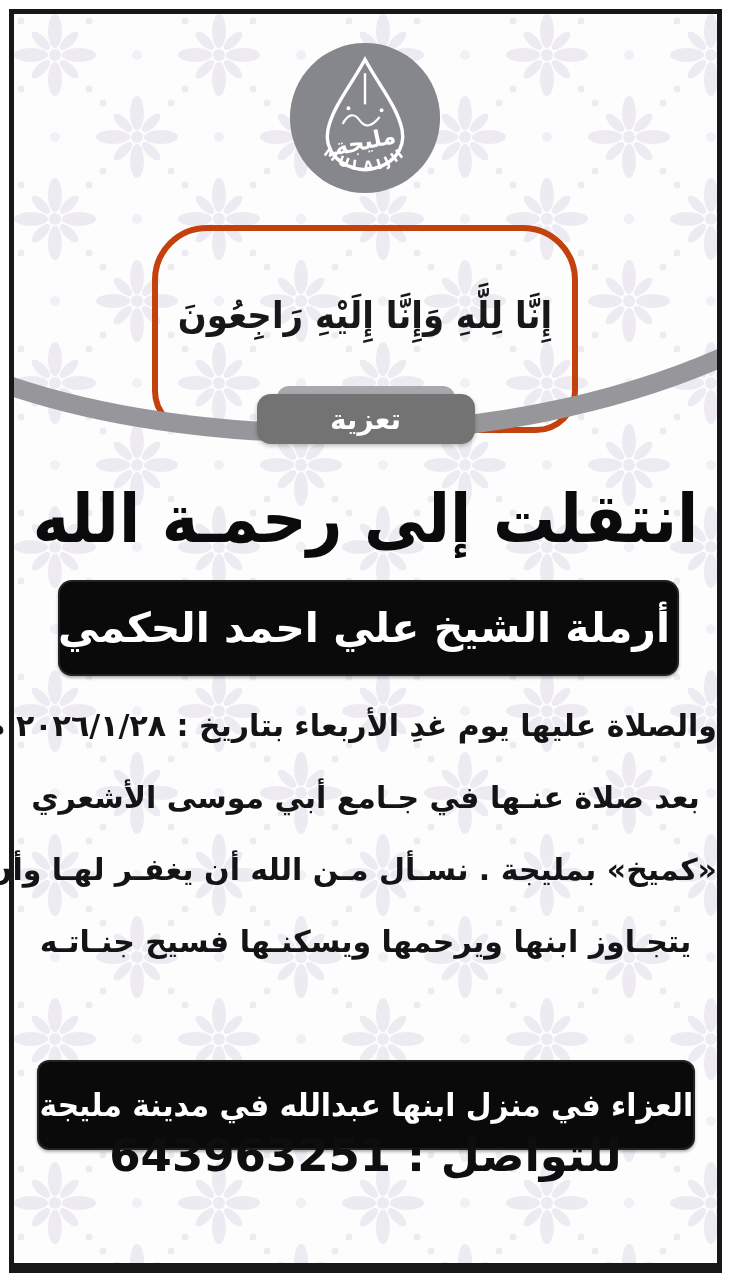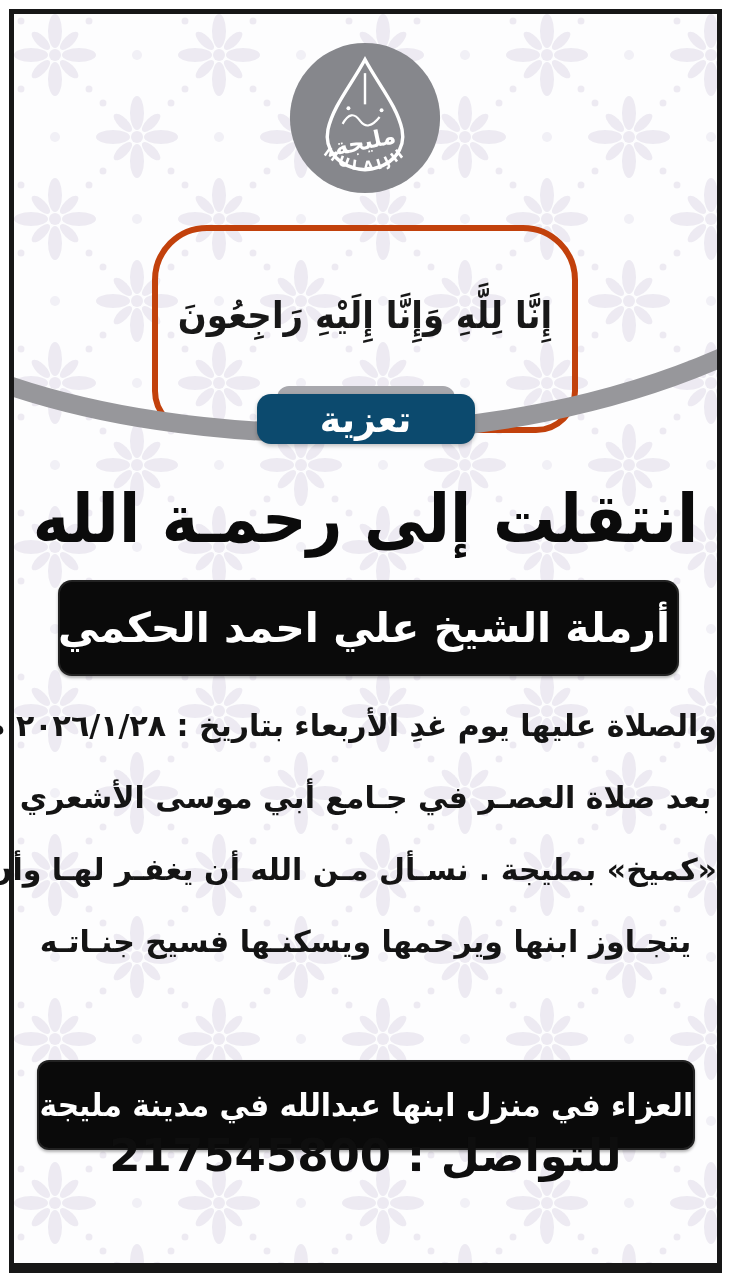--- a/index.html
+++ b/index.html
@@ -37,24 +37,24 @@
   .swoosh-svg { position:absolute; left:0; top:316px; width:703px; height:150px; }
 
   .badge-tab {
     position:absolute; left:50%; transform:translateX(-50%);
     top:372px; width:178px; height:36px;
     background:#a8a8ad; border-radius:12px;
   }
   .badge-face {
     position:absolute; left:50%; transform:translateX(-50%);
     top:380px; width:218px; height:50px;
-    background:#0c4a6e; border-radius:14px;
+    background:#737373; border-radius:14px;
     box-shadow:0 2px 4px rgba(0,0,0,0.25);
     display:flex; align-items:center; justify-content:center;
-    color:#ffffff; font-size:36px; font-weight:bold; direction:rtl;
+    color:#ffffff; font-size:28px; font-weight:bold; direction:rtl;
   }
 
   .main-title {
     position:absolute; left:0; top:438px; width:100%; height:132px;
     display:flex; align-items:center; justify-content:center;
     font-size:62px; font-weight:bold; color:#0b0b0b;
     direction:rtl; white-space:nowrap;
     transform:scaleY(1.08);
   }
 
@@ -167,28 +167,28 @@
     <div class="badge-face" lang="ar">تعزية</div>
 
     <div class="main-title" lang="ar">انتقلت إلى رحمـة الله</div>
 
     <div class="name-bar">
       <span lang="ar">أرملة الشيخ علي احمد الحكمي</span>
     </div>
 
     <div class="body-text">
       <div class="body-line" lang="ar">والصلاة عليها يوم غدِ الأربعاء بتاريخ : ٢٠٢٦/١/٢٨ م</div>
-      <div class="body-line" lang="ar">بعد صلاة العصـر في جـامع أبي موسى الأشعري</div>
+      <div class="body-line" lang="ar">بعد صلاة عنـها في جـامع أبي موسى الأشعري</div>
       <div class="body-line" lang="ar">«كميخ» بمليجة . نسـأل مـن الله أن يغفـر لهـا وأن</div>
       <div class="body-line" lang="ar">يتجـاوز ابنها ويرحمها ويسكنـها فسيح جنـاتـه</div>
     </div>
 
     <div class="venue-bar">
       <span lang="ar">العزاء في منزل ابنها عبدالله في مدينة مليجة</span>
     </div>
 
     <div class="contact-line">
       <span lang="ar">للتواصل :</span>
-      <span>217545800</span>
+      <span>643963251</span>
     </div>
 
   </div>
 </div>
 
 </body></html>

